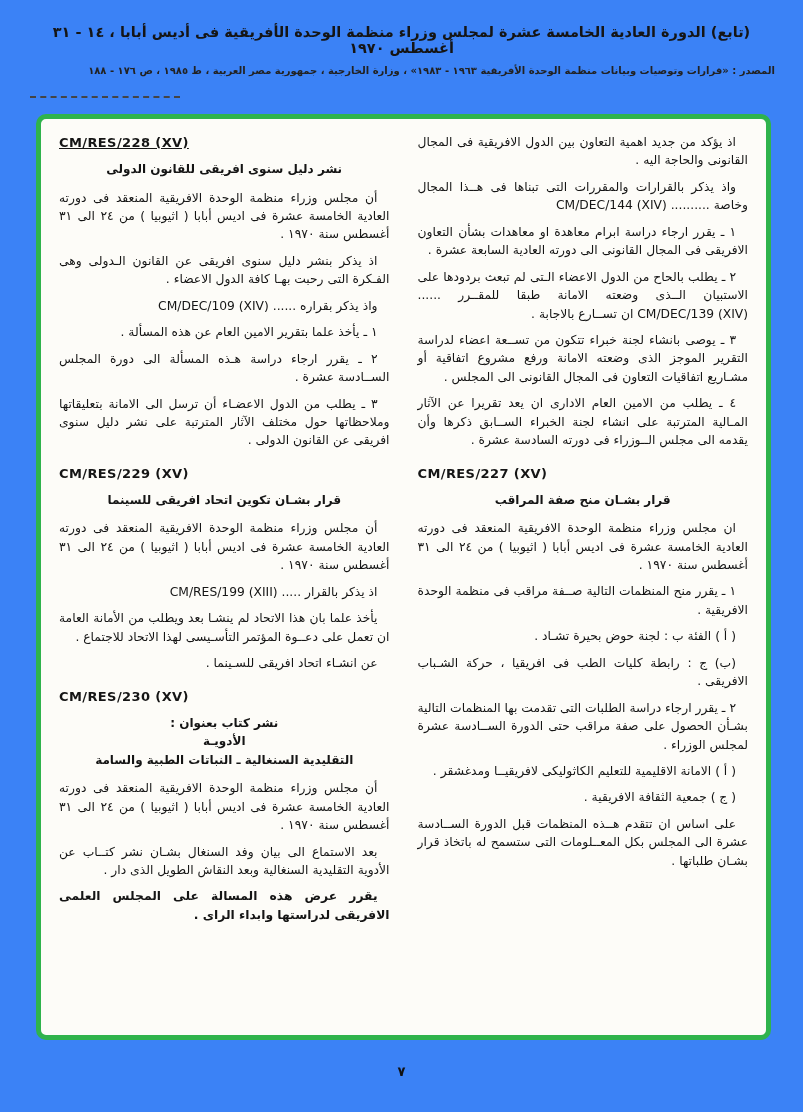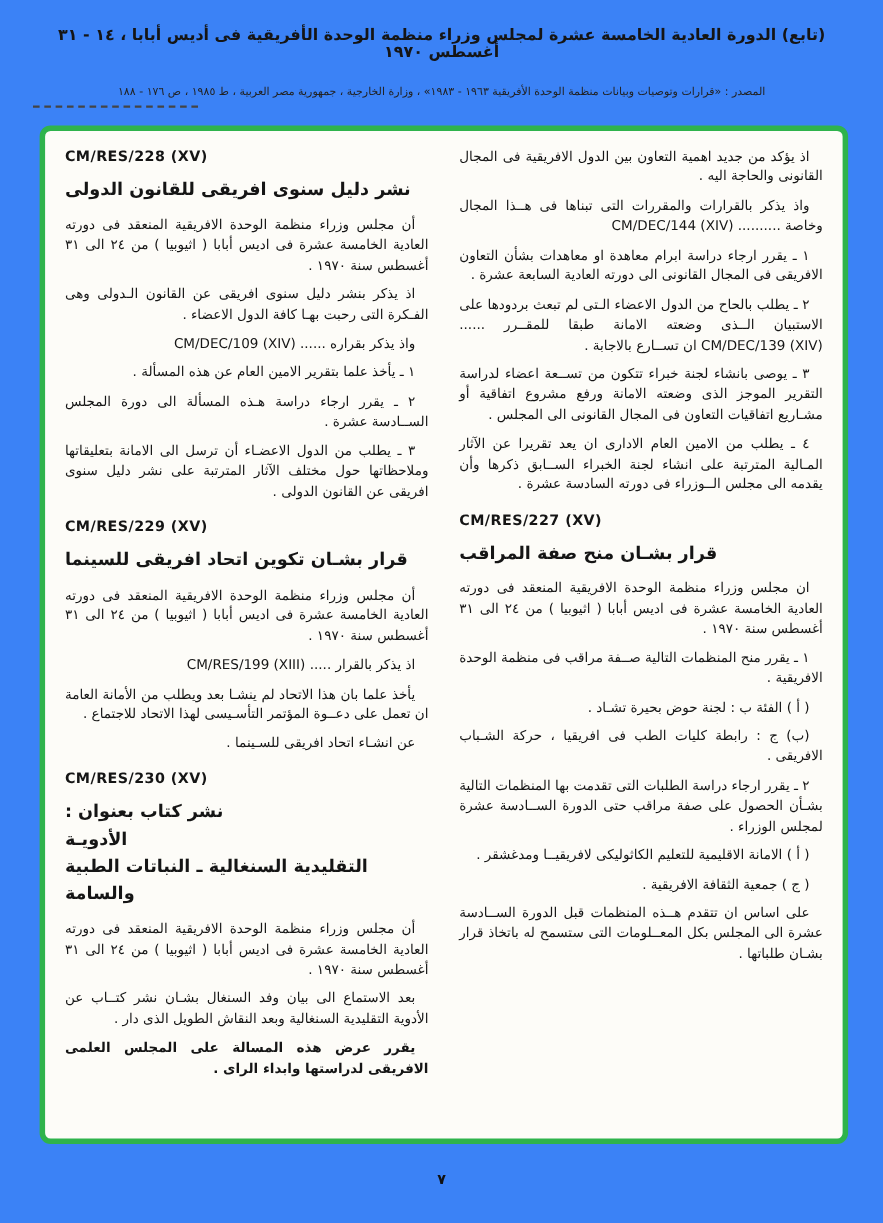--- a/index.html
+++ b/index.html
@@ -20,24 +20,25 @@
     position:absolute;top:24px;left:28px;right:28px;
     direction:rtl;
   }
   .header-title{
     font-weight:bold;
     font-size:14.5px;
     text-align:center;
     letter-spacing:.2px;
   }
   .header-source{
-    margin-top:22px;
+    margin-top:9px;
     font-size:10px;
-    text-align:center;
+    text-align:right;
     color:#222;
+    font-weight:bold;
   }
   .header-sep{
     position:absolute;
     left:2px;top:72px;
     width:150px;
     border-bottom:2px dashed #444;
   }
   
   .content-box{
     position:absolute;
@@ -71,25 +72,25 @@
   }
   .para.bold{font-weight:bold;}
   .ref{
     direction:ltr;
     text-align:left;
     font-weight:bold;
     font-size:13px;
     letter-spacing:.4px;
     margin:16px 0 10px;
   }
-  .col .ref:first-child{margin-top:2px;}
+  .col .ref:first-child{margin-top:2px;text-decoration:underline;}
   .title{
     font-weight:bold;
-    font-size:16px;
-    text-align:left;
+    font-size:12px;
+    text-align:center;
     margin:10px 0 10px;
     line-height:1.55;
   }
   
   .footer{
     position:absolute;
     bottom:32px;left:0;right:0;
     text-align:center;
   }
   .page-number{

